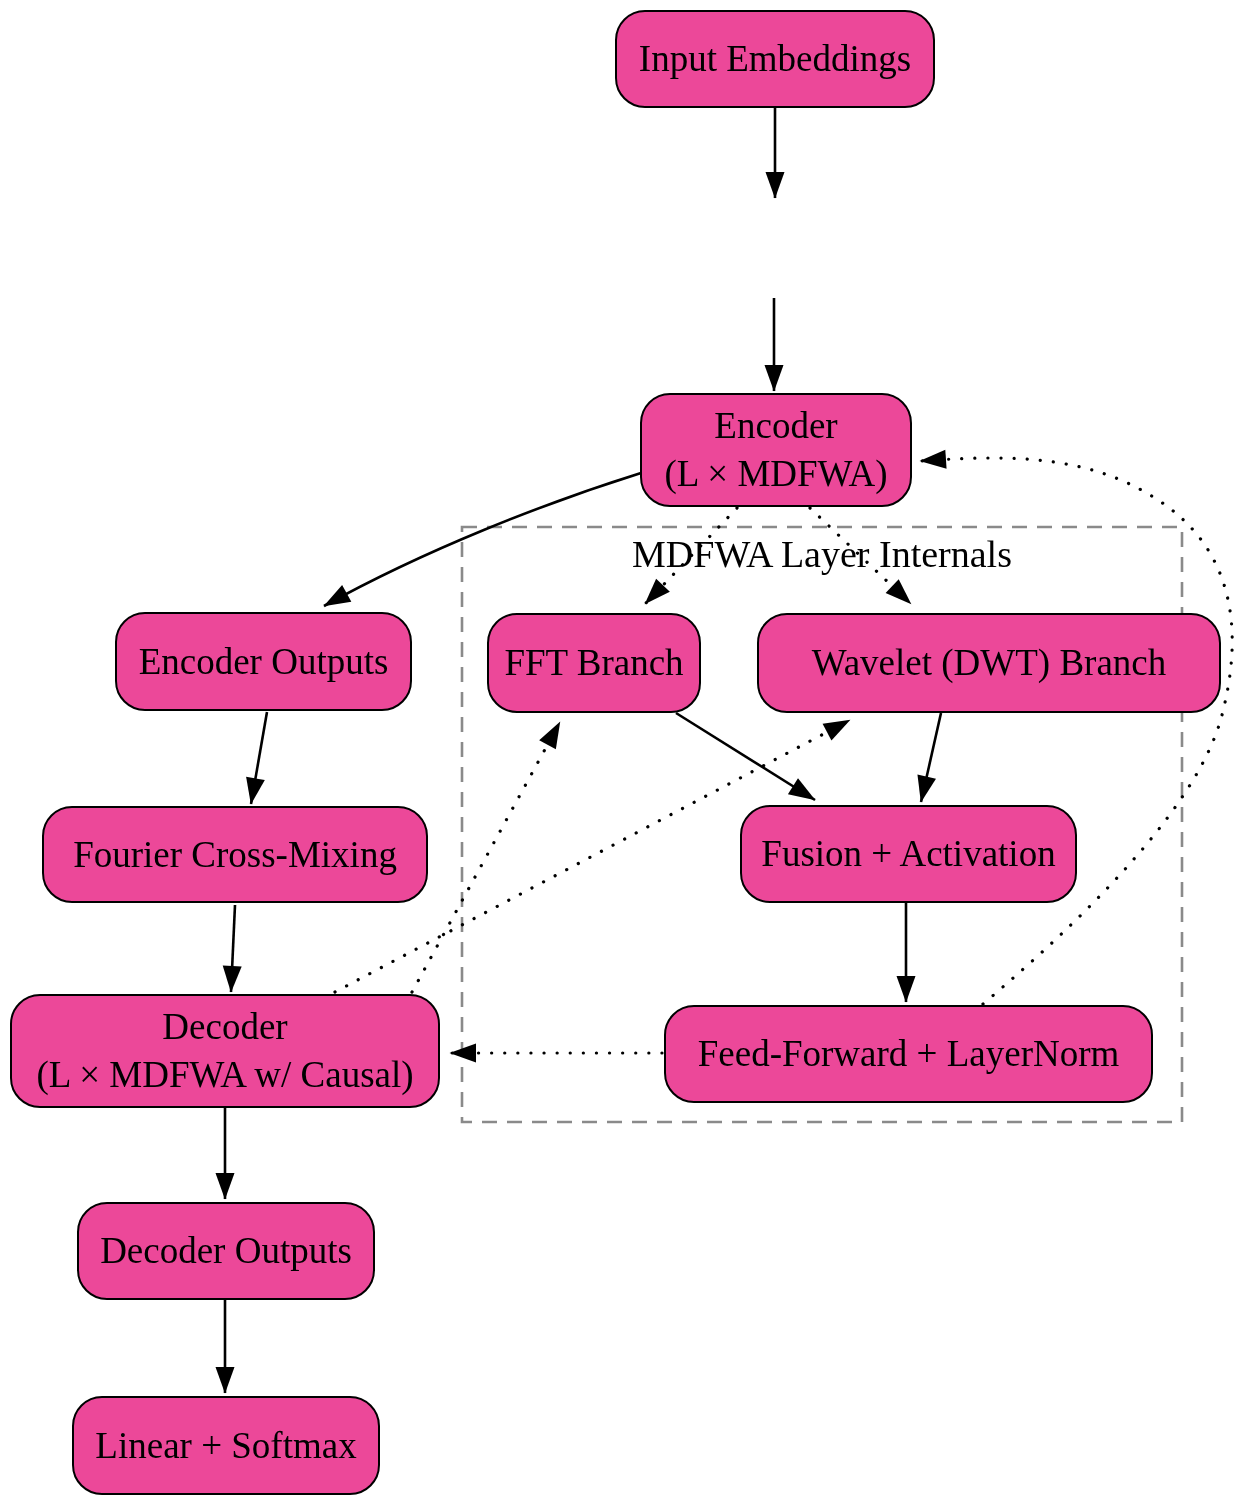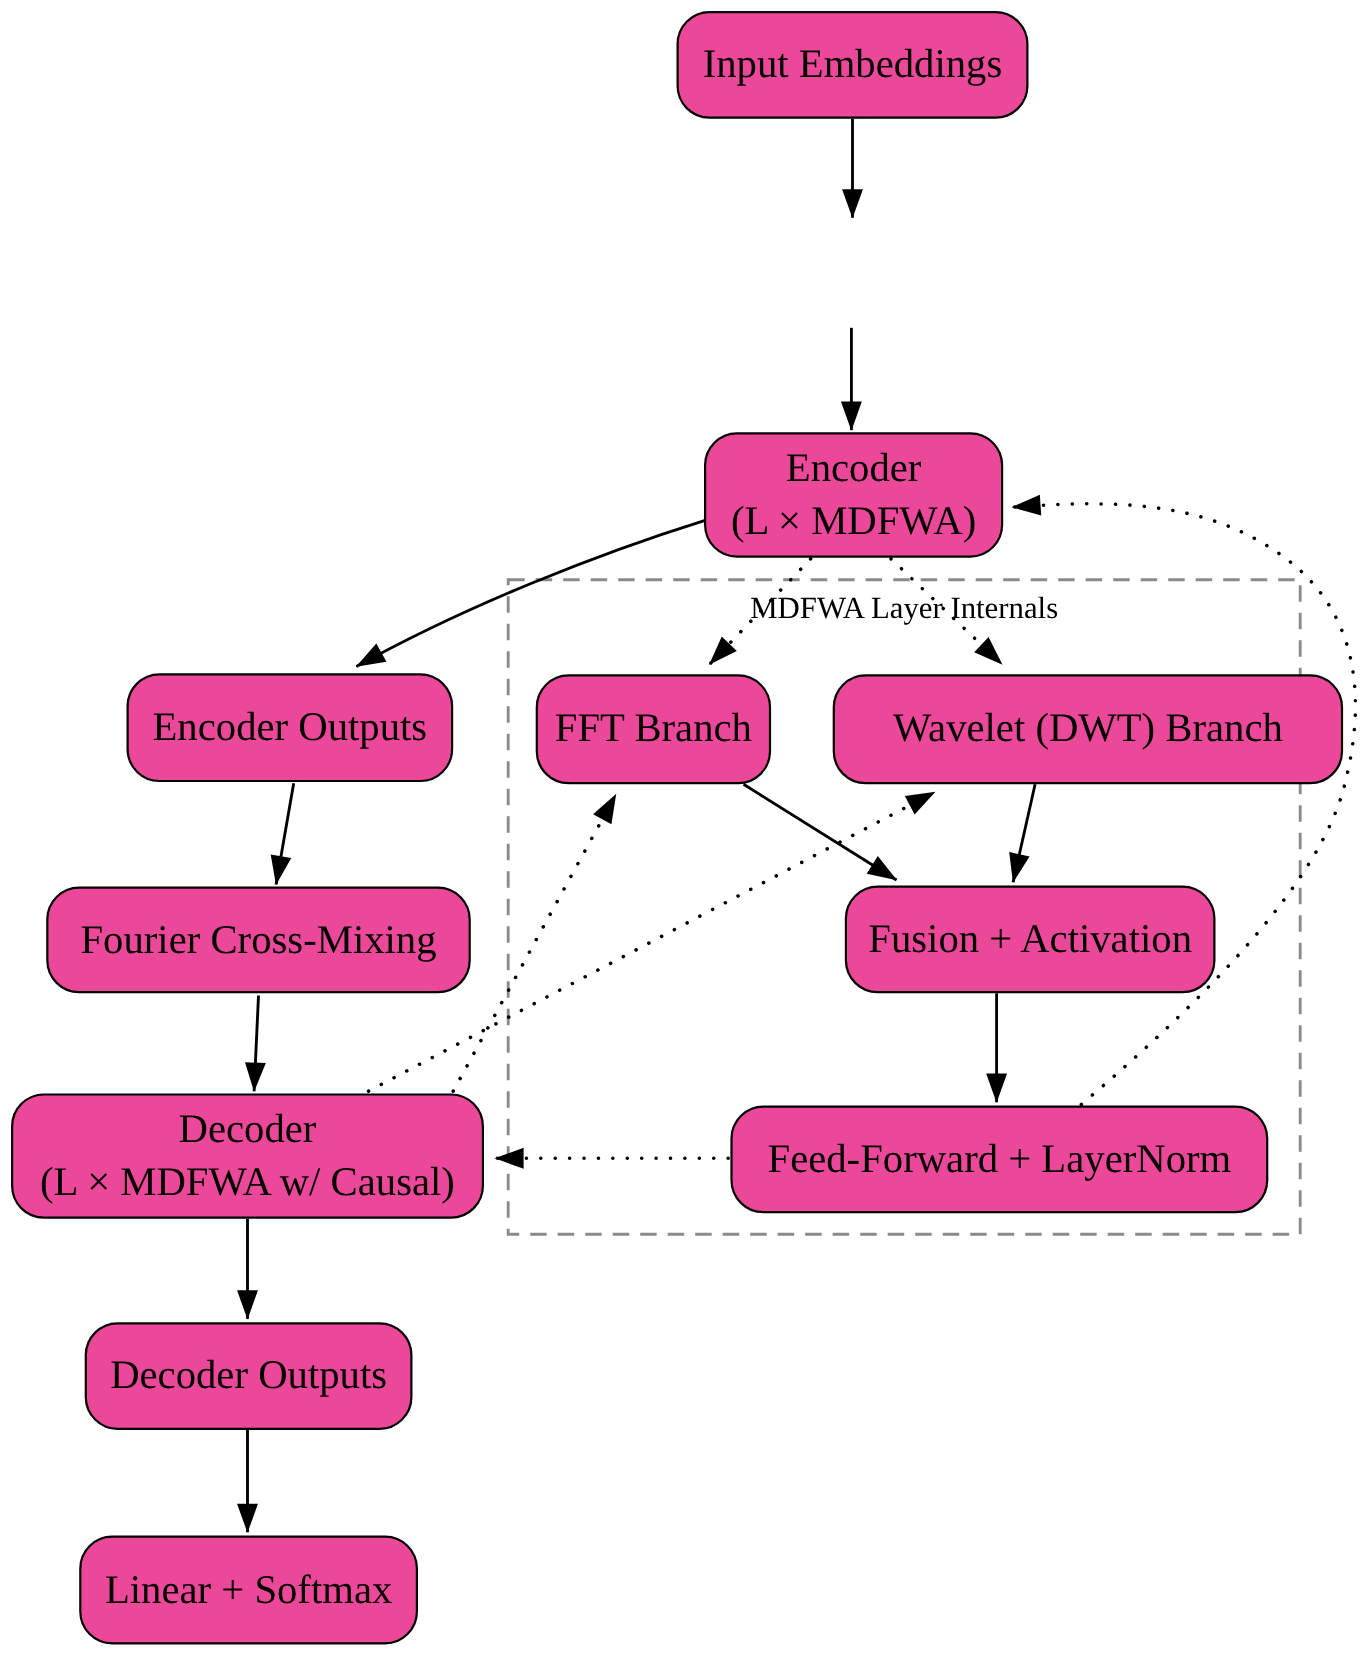--- a/index.html
+++ b/index.html
@@ -26,21 +26,21 @@
     font-size:37px;
     line-height:44px;
     white-space:nowrap;
   }
   .node .l2{line-height:48px;}
   .node .l1{line-height:48px;}
   #cluster-label{
     position:absolute;
     left:462px;top:534px;width:720px;
     text-align:center;
-    font-size:28px;
+    font-size:38px;
     line-height:40px;
   }
 </style>
 </head>
 <body>
 
 <div id="canvas">
 
   <svg id="edges" viewBox="0 0 1246 1504" xmlns="http://www.w3.org/2000/svg">
     <defs>
@@ -97,21 +97,21 @@
   </div>
 
   <div class="node" style="left:757px;top:613px;width:464px;height:100px;">
     <span>Wavelet (DWT) Branch</span>
   </div>
 
   <div class="node" style="left:42px;top:806px;width:386px;height:97px;">
     <span>Fourier Cross-Mixing</span>
   </div>
 
-  <div class="node" style="left:740px;top:805px;width:337px;height:98px;margin-left:28px;">
+  <div class="node" style="left:740px;top:805px;width:337px;height:98px;">
     <span>Fusion + Activation</span>
   </div>
 
   <div class="node" style="left:10px;top:994px;width:430px;height:114px;">
     <span class="l1">Decoder</span>
     <span class="l2">(L × MDFWA w/ Causal)</span>
   </div>
 
   <div class="node" style="left:664px;top:1005px;width:489px;height:98px;">
     <span>Feed-Forward + LayerNorm</span>

